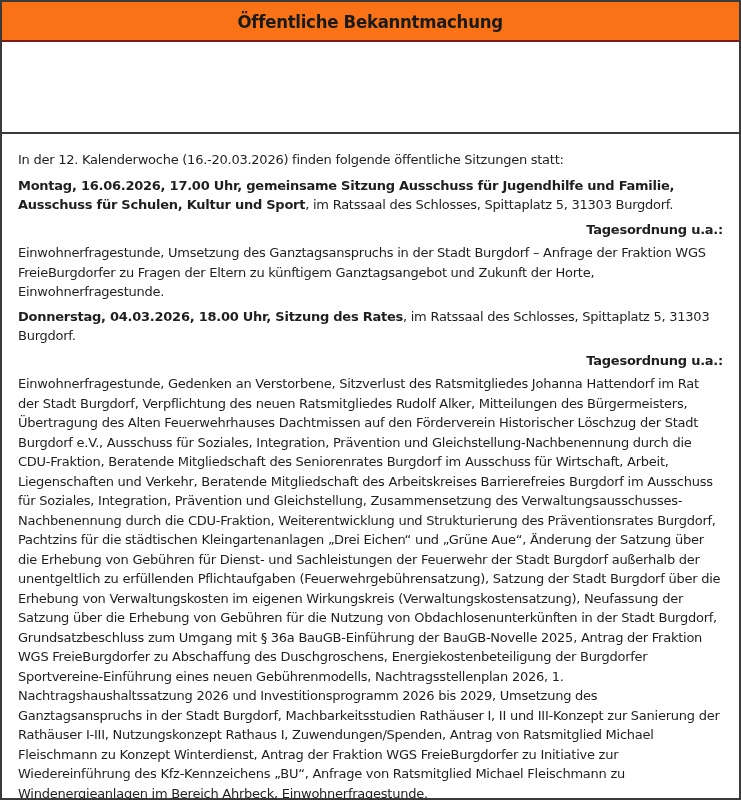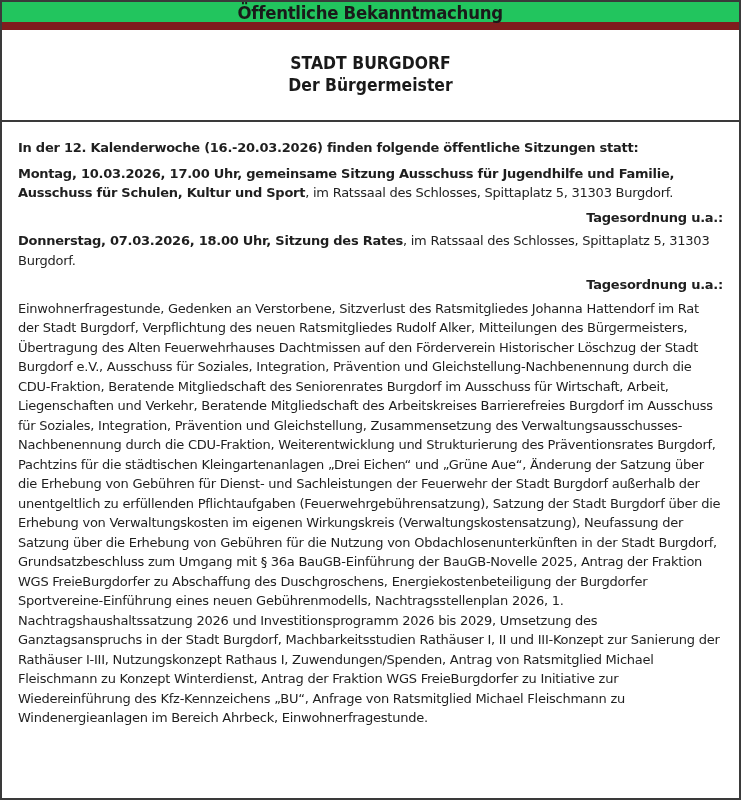--- a/index.html
+++ b/index.html
@@ -17,23 +17,23 @@
     .notice {
       position: relative;
       box-sizing: border-box;
       width: 741px;
       height: 800px;
       border: 2px solid #3a3a3a;
       background: #ffffff;
     }
     .banner {
       box-sizing: border-box;
-      height: 28px;
-      background: #22c55e;
-      border-bottom: 8px solid #7f1d1d;
+      height: 40px;
+      background: #f97316;
+      border-bottom: 2px solid #7f1d1d;
       display: flex;
       align-items: center;
       justify-content: center;
     }
     .banner-title {
       font-family: "DejaVu Sans", sans-serif;
       font-weight: bold;
       font-size: 18px;
       letter-spacing: -0.3px;
       color: #1a1a1a;
@@ -96,21 +96,21 @@
       padding: 16px 16px 0 16px;
       font-size: 13px;
       line-height: 19.5px;
       color: #1f1f1f;
     }
     .content p {
       margin: 0 0 5px 0;
       letter-spacing: -0.25px;
     }
     .intro {
-      font-weight: bold;
+      font-weight: normal;
       margin-bottom: 6px !important;
     }
     .bold {
       font-weight: bold;
     }
     .agenda-label {
       font-weight: bold;
       margin-bottom: 4px !important;
       text-align: right;
     }
@@ -121,31 +121,28 @@
 </head>
 <body>
 
 <div class="notice">
 
   <div class="banner">
     <span class="banner-title">Öffentliche Bekanntmachung</span>
   </div>
 
   <div class="header">
-    <div class="header-titles">
-      <span class="header-line">STADT BURGDORF</span>
-      <span class="header-line">Der Bürgermeister</span>
-    </div>
   </div>
 
   <div class="content">
     <p class="intro">In der 12. Kalenderwoche (16.-20.03.2026) finden folgende öffentliche Sitzungen statt:</p>
 
-    <p class="text-block"><span class="bold">Montag, 10.03.2026, 17.00 Uhr, gemeinsame Sitzung Ausschuss für Jugendhilfe und Familie, Ausschuss für Schulen, Kultur und Sport</span><span>, im Ratssaal des Schlosses, Spittaplatz 5, 31303 Burgdorf.</span></p>
+    <p class="text-block"><span class="bold">Montag, 16.06.2026, 17.00 Uhr, gemeinsame Sitzung Ausschuss für Jugendhilfe und Familie, Ausschuss für Schulen, Kultur und Sport</span><span>, im Ratssaal des Schlosses, Spittaplatz 5, 31303 Burgdorf.</span></p>
     <p class="agenda-label">Tagesordnung u.a.:</p>
+    <p class="text-block">Einwohnerfragestunde, Umsetzung des Ganztagsanspruchs in der Stadt Burgdorf – Anfrage der Fraktion WGS FreieBurgdorfer zu Fragen der Eltern zu künftigem Ganztagsangebot und Zukunft der Horte, Einwohnerfragestunde.</p>
 
-    <p class="text-block"><span class="bold">Donnerstag, 07.03.2026, 18.00 Uhr, Sitzung des Rates</span><span>, im Ratssaal des Schlosses, Spittaplatz 5, 31303 Burgdorf.</span></p>
+    <p class="text-block"><span class="bold">Donnerstag, 04.03.2026, 18.00 Uhr, Sitzung des Rates</span><span>, im Ratssaal des Schlosses, Spittaplatz 5, 31303 Burgdorf.</span></p>
     <p class="agenda-label">Tagesordnung u.a.:</p>
     <p class="text-block">Einwohnerfragestunde, Gedenken an Verstorbene, Sitzverlust des Ratsmitgliedes Johanna Hattendorf im Rat der Stadt Burgdorf, Verpflichtung des neuen Ratsmitgliedes Rudolf Alker, Mitteilungen des Bürgermeisters, Übertragung des Alten Feuerwehrhauses Dachtmissen auf den Förderverein Historischer Löschzug der Stadt Burgdorf e.V., Ausschuss für Soziales, Integration, Prävention und Gleichstellung-Nachbenennung durch die CDU-Fraktion, Beratende Mitgliedschaft des Seniorenrates Burgdorf im Ausschuss für Wirtschaft, Arbeit, Liegenschaften und Verkehr, Beratende Mitgliedschaft des Arbeitskreises Barrierefreies Burgdorf im Ausschuss für Soziales, Integration, Prävention und Gleichstellung, Zusammensetzung des Verwaltungsausschusses-Nachbenennung durch die CDU-Fraktion, Weiterentwicklung und Strukturierung des Präventionsrates Burgdorf, Pachtzins für die städtischen Kleingartenanlagen „Drei Eichen“ und „Grüne Aue“, Änderung der Satzung über die Erhebung von Gebühren für Dienst- und Sachleistungen der Feuerwehr der Stadt Burgdorf außerhalb der unentgeltlich zu erfüllenden Pflichtaufgaben (Feuerwehrgebührensatzung), Satzung der Stadt Burgdorf über die Erhebung von Verwaltungskosten im eigenen Wirkungskreis (Verwaltungskostensatzung), Neufassung der Satzung über die Erhebung von Gebühren für die Nutzung von Obdachlosenunterkünften in der Stadt Burgdorf, Grundsatzbeschluss zum Umgang mit § 36a BauGB-Einführung der BauGB-Novelle 2025, Antrag der Fraktion WGS FreieBurgdorfer zu Abschaffung des Duschgroschens, Energiekostenbeteiligung der Burgdorfer Sportvereine-Einführung eines neuen Gebührenmodells, Nachtragsstellenplan 2026, 1. Nachtragshaushaltssatzung 2026 und Investitionsprogramm 2026 bis 2029, Umsetzung des Ganztagsanspruchs in der Stadt Burgdorf, Machbarkeitsstudien Rathäuser I, II und III-Konzept zur Sanierung der Rathäuser I-III, Nutzungskonzept Rathaus I, Zuwendungen/Spenden, Antrag von Ratsmitglied Michael Fleischmann zu Konzept Winterdienst, Antrag der Fraktion WGS FreieBurgdorfer zu Initiative zur Wiedereinführung des Kfz-Kennzeichens „BU“, Anfrage von Ratsmitglied Michael Fleischmann zu Windenergieanlagen im Bereich Ahrbeck, Einwohnerfragestunde.</p>
 
   </div>
 
 </div>
 
 </body></html>

